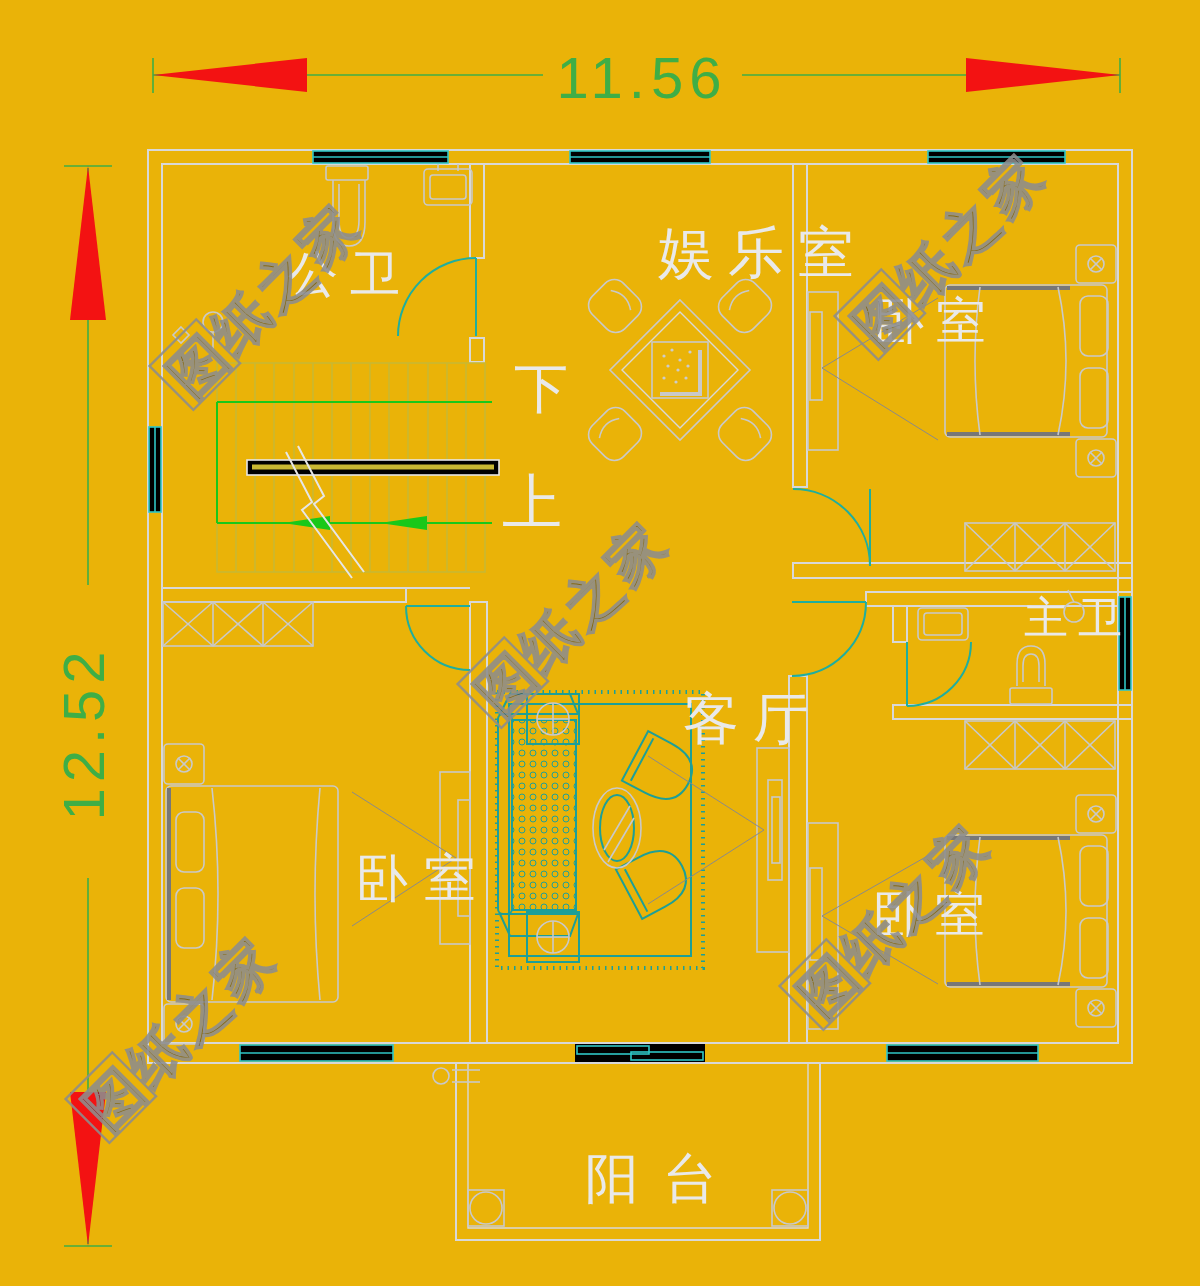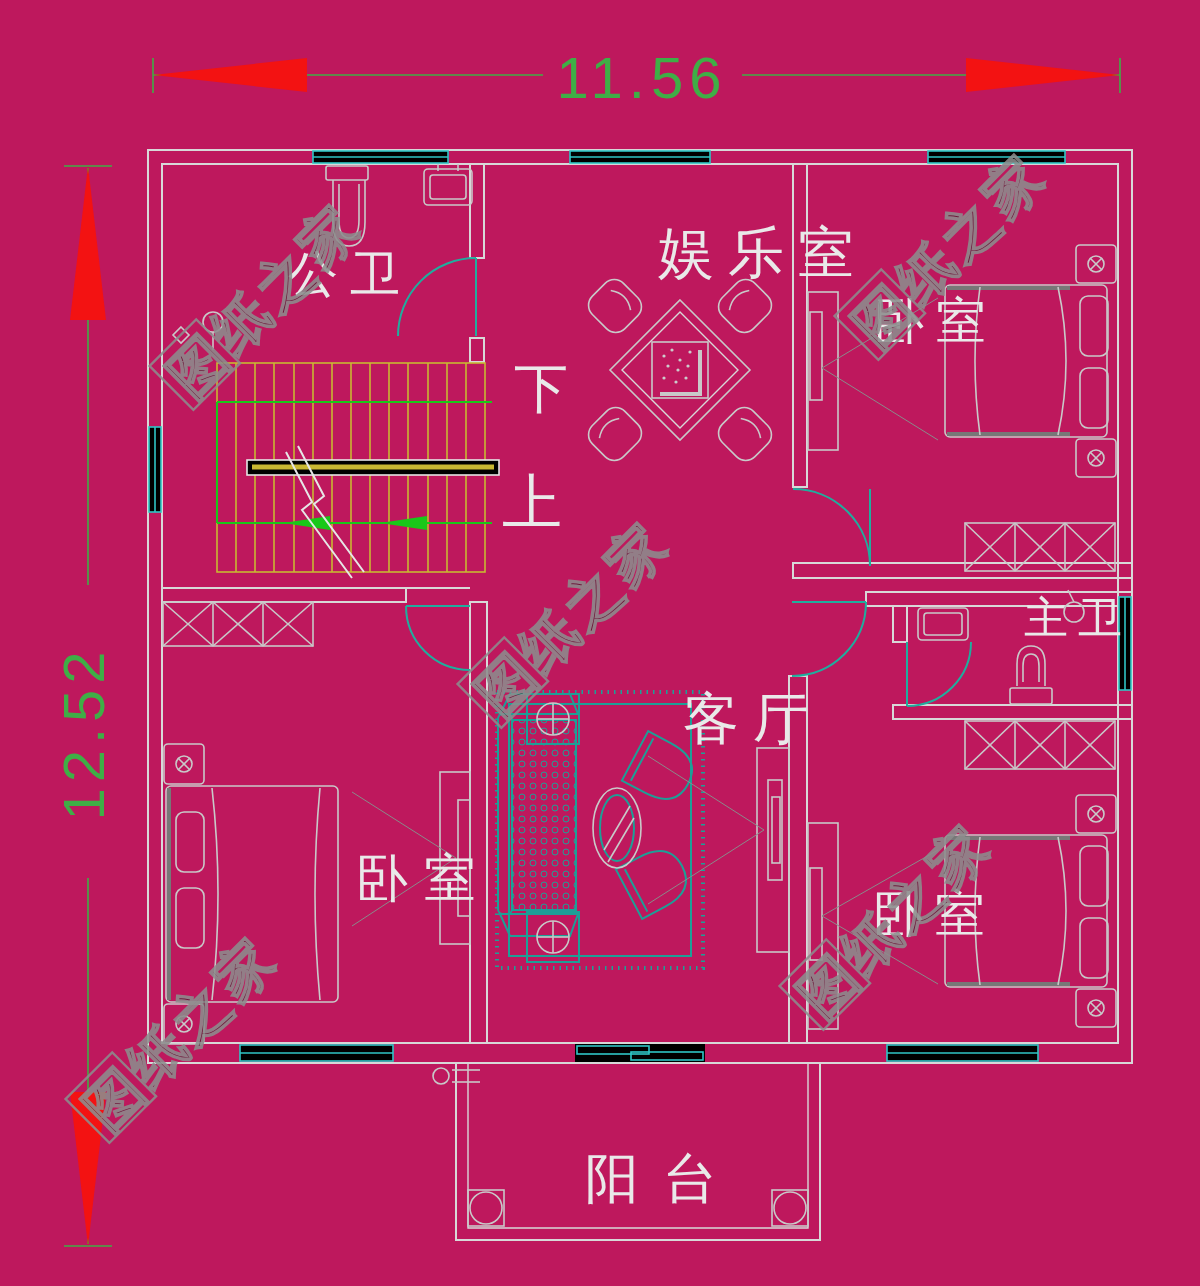--- a/index.html
+++ b/index.html
@@ -1,17 +1,17 @@
 <!DOCTYPE html>
 <html style="--wall: #d8d8d8; --window: #2fc6c6; --door: #1fae9e; --stair: #c9b832; --stairline: #19c819; --dim: #3fae46; --arrow: #f31212; --furniture: #c9c9c9; --sofa: #1d9f97; --watermark: #8d8d8d; --label: #e9e9e9;"><head>
 <meta charset="utf-8">
 <style>
   html,body{margin:0;padding:0;background:#000;}
   body{font-family:"Liberation Sans", sans-serif;}
-  #stage{position:relative;width:1200px;height:1286px;background:#be185d;overflow:hidden;}
+  #stage{position:relative;width:1200px;height:1286px;background:#eab308;overflow:hidden;}
   svg{display:block;}
   
   .wall   {stroke:var(--wall,#d8d8d8); fill:none; stroke-width:2;}
   .wallthin{stroke:var(--wall,#d8d8d8); fill:none; stroke-width:1.4;}
   .win    {stroke:var(--window,#2fc6c6); fill:none; stroke-width:1.6;}
   .door   {stroke:var(--door,#1fae9e); fill:none; stroke-width:2;}
   .stairY {stroke:var(--stair,#c9b832); fill:none; stroke-width:1.6;}
   .stairG {stroke:var(--stairline,#19c819); fill:none; stroke-width:2;}
   .stairGf{fill:var(--stairline,#19c819); stroke:none;}
   .dimline{stroke:var(--dim,#3fae46); fill:none; stroke-width:1.6;}

